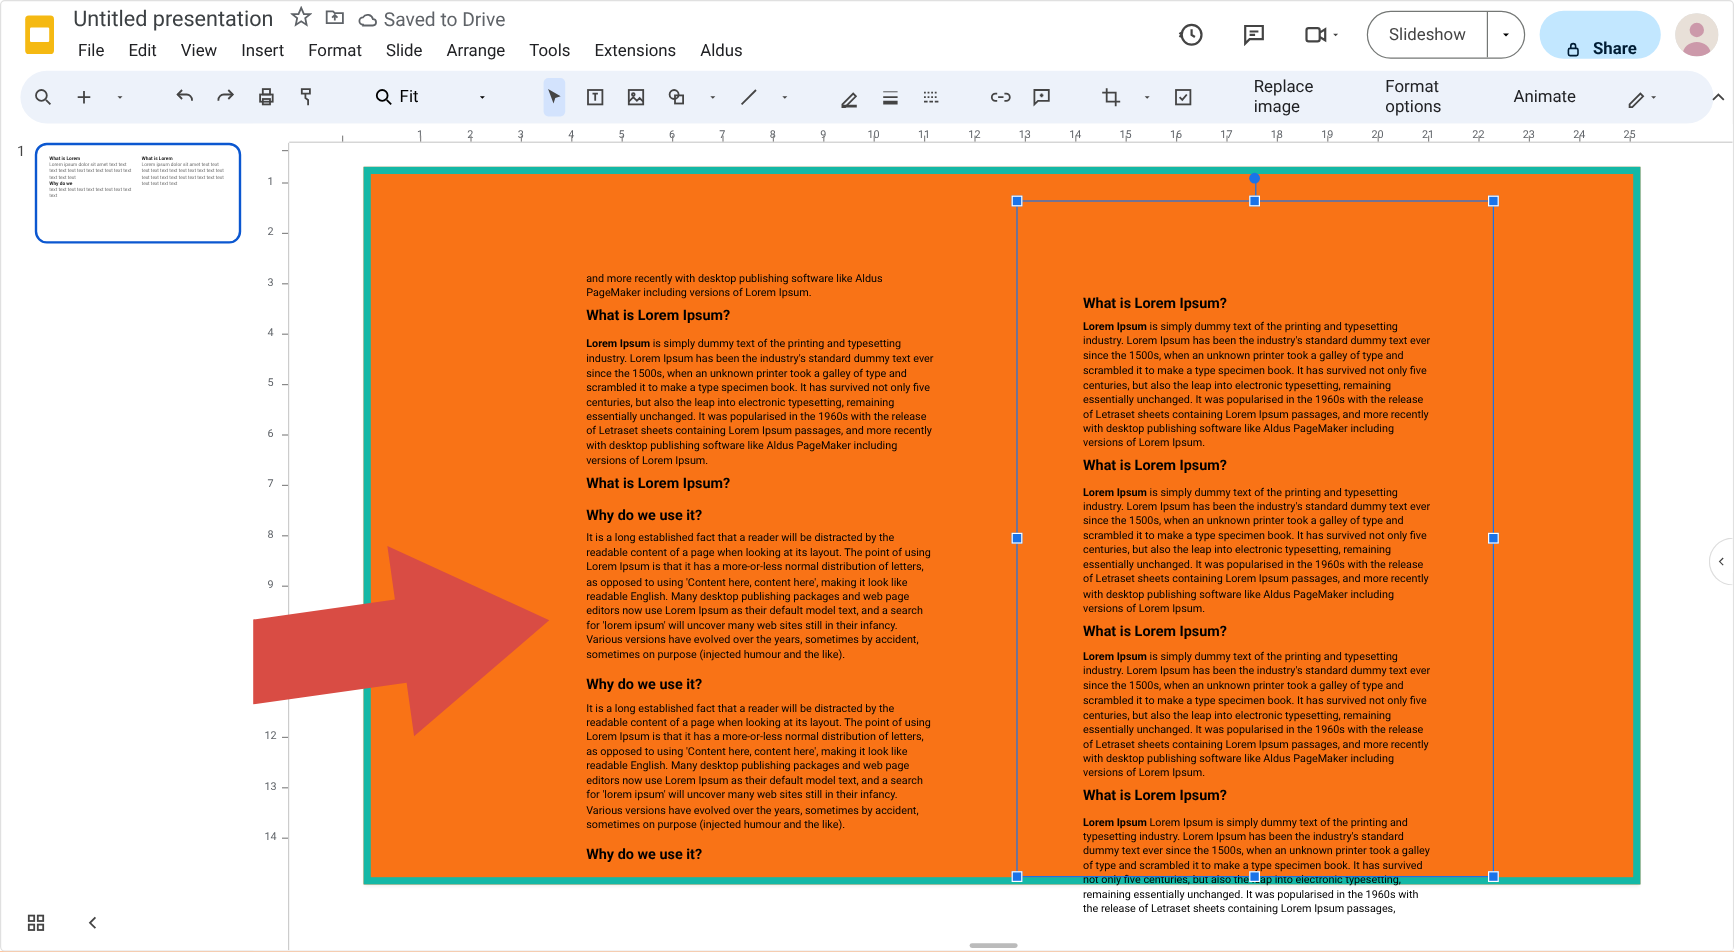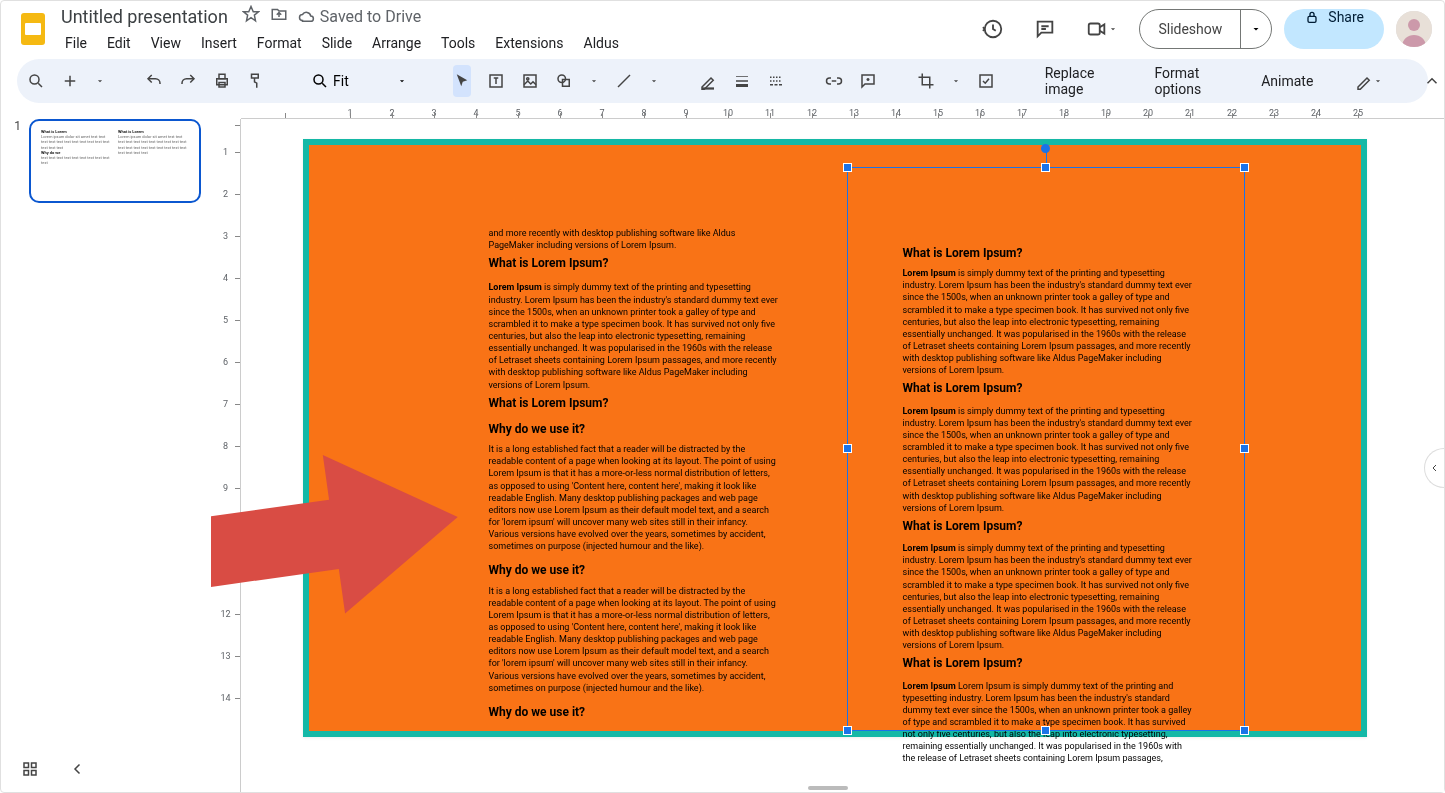--- a/index.html
+++ b/index.html
@@ -13,21 +13,21 @@
 .titlerow .name{font-size:18px;color:#3c4043;padding:2px 4px}
 .titlerow .ic{color:#5f6368;cursor:pointer}
 .drivestatus{font-size:16px;color:#5f6368;display:flex;align-items:center;gap:4px}
 .menubar{display:flex;gap:4px;margin-top:2px}
 .menubar span{font-size:14px;color:#202124;padding:4px 8px;border-radius:4px;cursor:pointer}
 .rightactions{display:flex;align-items:center;gap:12px;margin-left:auto}
 .iconbtn{width:40px;height:40px;border-radius:50%;display:flex;align-items:center;justify-content:center;color:#444;cursor:pointer}
 .presentbtn{display:flex;align-items:center;border:1px solid #747775;border-radius:20px;height:40px;overflow:hidden}
 .presentbtn .main{padding:0 18px;font-size:14px;color:#444;border-right:1px solid #747775;height:100%;display:flex;align-items:center;cursor:pointer}
 .presentbtn .dd{width:30px;display:flex;align-items:center;justify-content:center;cursor:pointer}
-.sharebtn{background:#c2e7ff;border-radius:20px;height:40px;padding:0 20px;display:flex;align-items:flex-start;gap:8px;font-size:14px;color:#001d35;cursor:pointer;font-weight:400}
+.sharebtn{background:#c2e7ff;border-radius:20px;height:40px;padding:0 20px;display:flex;align-items:flex-end;gap:8px;font-size:14px;color:#001d35;cursor:pointer;font-weight:700}
 .avatar{width:36px;height:36px;border-radius:50%;background:#ddd;cursor:pointer;overflow:hidden}
 .avatar svg{width:100%;height:100%}
 .toolbar{margin:0 16px;background:#edf2fa;border-radius:24px;height:44px;display:flex;align-items:center;padding:0 10px;gap:16px}
 .tb{width:32px;height:32px;display:flex;align-items:center;justify-content:center;color:#444;border-radius:4px;cursor:pointer}
 .tb.dd{width:16px}
 .tbsep{width:1px;height:24px;background:#c7c7c7;margin:0 4px}
 .tbtxt{font-size:14px;color:#202124;padding:0 10px;cursor:pointer}
 .zoom{display:flex;align-items:center;gap:4px;padding:0 6px;cursor:pointer}
 .zoom span{font-size:14px}
 .spacer{flex:1}

